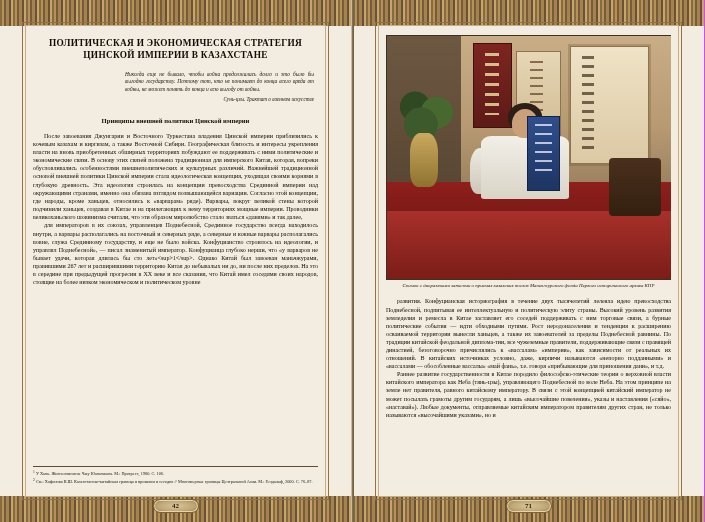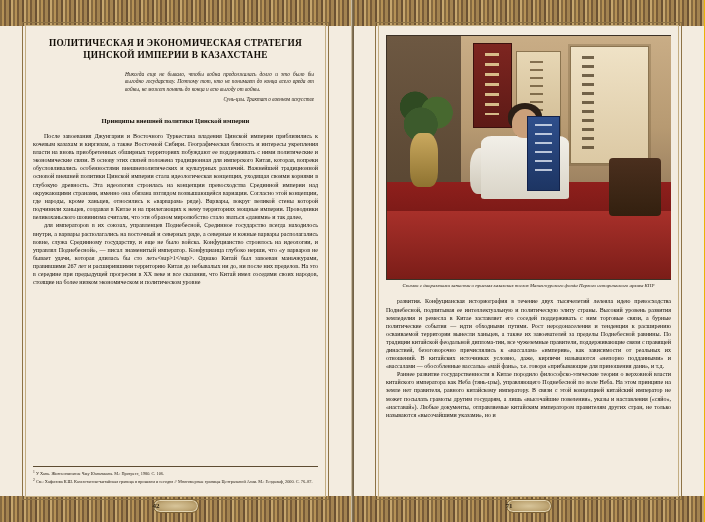--- a/index.html
+++ b/index.html
@@ -4,21 +4,21 @@
 <style>
   html,body{margin:0;padding:0;}
   body{
     width:705px;height:522px;overflow:hidden;
     background:#6d5a3e;
     font-family:"Liberation Serif", serif;
   }
   .spread{
     position:relative;width:705px;height:522px;
     display:flex;
-    background:#eab308;
+    background:#d946ef;
   }
   .page{
     position:relative;
     width:352px;height:522px;
     background:#f3ece0;
     box-sizing:border-box;
     overflow:hidden;
   }
   .page.left{ border-right:1px solid #c9bca3; }
   .page.right{ border-left:1px solid #c9bca3; }
@@ -132,21 +132,21 @@
     color:#231a10;
     margin-bottom:1px;
   }
   .fn sup{font-size:3.6px;}
 
   
   .folio{
     position:absolute;
     bottom:9px;left:50%;transform:translateX(-50%);
     width:46px;height:14px;
-    display:flex;align-items:center;justify-content:flex-start;
+    display:flex;align-items:center;justify-content:center;
     font-size:7px;font-weight:bold;color:#2a1f10;margin-top:13px;
   }
   .folio .plate{
     position:absolute;inset:0;
     background:
       radial-gradient(ellipse at center, #d8c59a 0%, #c0a877 55%, #9d7f4d 100%);
     border:1px solid #7d6335;
     border-radius:7px/7px;
     box-shadow:inset 0 0 0 1px #e3d5b3;
   }

